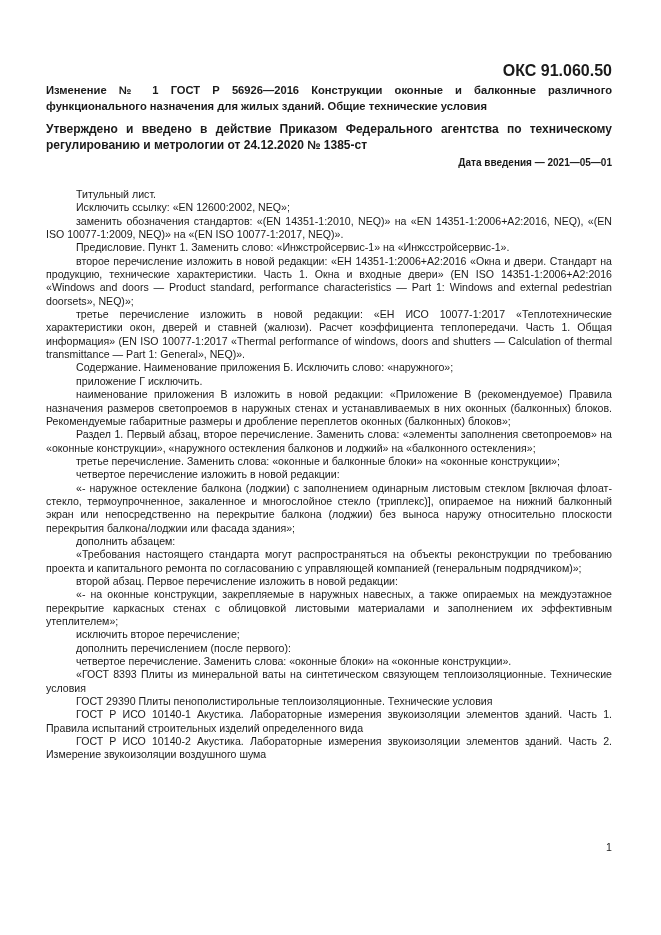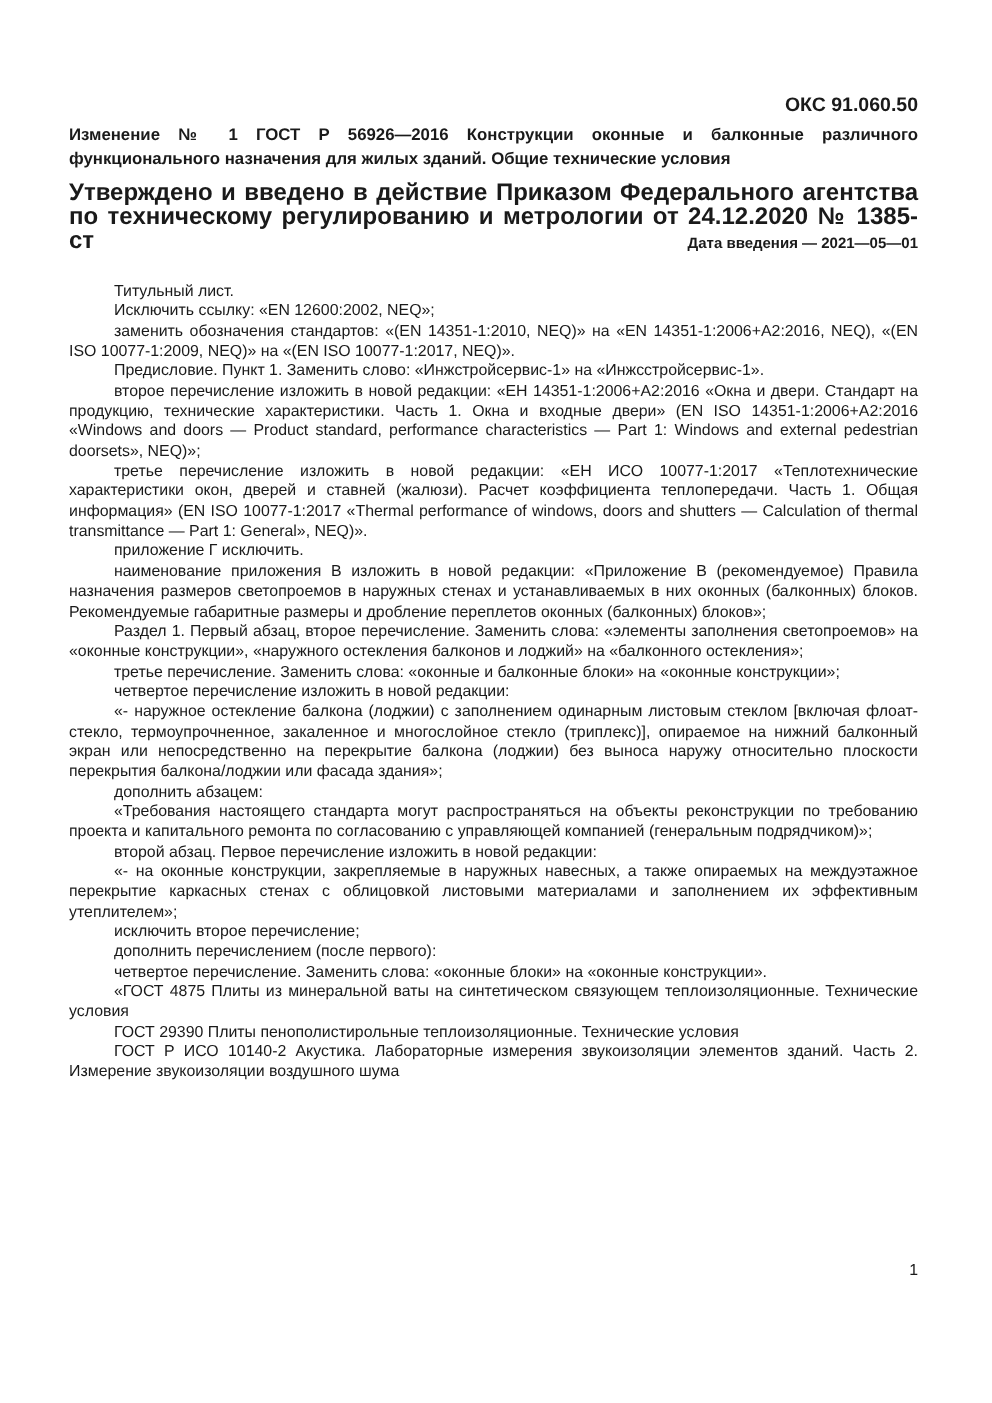--- a/index.html
+++ b/index.html
@@ -4,30 +4,30 @@
 <style>
   html, body { margin: 0; padding: 0; background: #ffffff; }
   body { width: 661px; height: 935px; position: relative; overflow: hidden; }
   .page {
     position: absolute; left: 46px; top: 0; width: 566px;
     font-family: "Liberation Sans", sans-serif;
     color: #1a1a1a;
   }
   .oks {
     position: absolute; top: 62px; right: 0;
-    font-weight: bold; font-size: 13px; letter-spacing: 0;
+    font-weight: bold; font-size: 16px; letter-spacing: 0;
   }
   .title {
     position: absolute; top: 82px; left: 0; width: 566px;
     font-weight: bold; font-size: 11.2px; line-height: 16px;
     text-align: justify; text-align-last: left;
   }
   .approved {
     position: absolute; top: 121px; left: 0; width: 566px;
-    font-weight: bold; font-size: 16px; line-height: 16px;
+    font-weight: bold; font-size: 12px; line-height: 16px;
     text-align: justify; text-align-last: left;
   }
   .date {
     position: absolute; top: 157px; right: 0;
     font-weight: bold; font-size: 10px;
   }
   .body {
     position: absolute; top: 188px; left: 0; width: 566px;
     font-size: 10.6px; line-height: 13.35px;
   }
@@ -49,32 +49,34 @@
   <div class="approved">Утверждено и введено в действие Приказом Федерального агентства по техническому регулированию и метрологии от 24.12.2020 № 1385-ст</div>
   <div class="date">Дата введения — 2021—05—01</div>
 
   <div class="body">
     <p class="last-left">Титульный лист.</p>
     <p class="last-left">Исключить ссылку: «EN 12600:2002, NEQ»;</p>
     <p class="last-left">заменить обозначения стандартов: «(EN 14351-1:2010, NEQ)» на «EN 14351-1:2006+A2:2016, NEQ), «(EN ISO 10077-1:2009, NEQ)» на «(EN ISO 10077-1:2017, NEQ)».</p>
     <p class="last-left">Предисловие. Пункт 1. Заменить слово: «Инжстройсервис-1» на «Инжсстройсервис-1».</p>
     <p class="last-left">второе перечисление изложить в новой редакции: «ЕН 14351-1:2006+A2:2016 «Окна и двери. Стандарт на продукцию, технические характеристики. Часть 1. Окна и входные двери» (EN ISO 14351-1:2006+A2:2016 «Windows and doors — Product standard, performance characteristics — Part 1: Windows and external pedestrian doorsets», NEQ)»;</p>
     <p class="last-left">третье перечисление изложить в новой редакции: «ЕН ИСО 10077-1:2017 «Теплотехнические характеристики окон, дверей и ставней (жалюзи). Расчет коэффициента теплопередачи. Часть 1. Общая информация» (EN ISO 10077-1:2017 «Thermal performance of windows, doors and shutters — Calculation of thermal transmittance — Part 1: General», NEQ)».</p>
+    <p class="last-left">Содержание. Наименование приложения Б. Исключить слово: «наружного»;</p>
     <p class="last-left">приложение Г исключить.</p>
     <p class="last-left">наименование приложения В изложить в новой редакции: «Приложение В (рекомендуемое) Правила назначения размеров светопроемов в наружных стенах и устанавливаемых в них оконных (балконных) блоков. Рекомендуемые габаритные размеры и дробление переплетов оконных (балконных) блоков»;</p>
     <p class="last-left">Раздел 1. Первый абзац, второе перечисление. Заменить слова: «элементы заполнения светопроемов» на «оконные конструкции», «наружного остекления балконов и лоджий» на «балконного остекления»;</p>
     <p class="last-left">третье перечисление. Заменить слова: «оконные и балконные блоки» на «оконные конструкции»;</p>
     <p class="last-left">четвертое перечисление изложить в новой редакции:</p>
     <p class="last-left">«- наружное остекление балкона (лоджии) с заполнением одинарным листовым стеклом [включая флоат-стекло, термоупрочненное, закаленное и многослойное стекло (триплекс)], опираемое на нижний балконный экран или непосредственно на перекрытие балкона (лоджии) без выноса наружу относительно плоскости перекрытия балкона/лоджии или фасада здания»;</p>
     <p class="last-left">дополнить абзацем:</p>
     <p class="last-left">«Требования настоящего стандарта могут распространяться на объекты реконструкции по требованию проекта и капитального ремонта по согласованию с управляющей компанией (генеральным подрядчиком)»;</p>
     <p class="last-left">второй абзац. Первое перечисление изложить в новой редакции:</p>
     <p class="last-left">«- на оконные конструкции, закрепляемые в наружных навесных, а также опираемых на междуэтажное перекрытие каркасных стенах с облицовкой листовыми материалами и заполнением их эффективным утеплителем»;</p>
     <p class="last-left">исключить второе перечисление;</p>
     <p class="last-left">дополнить перечислением (после первого):</p>
     <p class="last-left">четвертое перечисление. Заменить слова: «оконные блоки» на «оконные конструкции».</p>
-    <p class="last-left">«ГОСТ 4875 Плиты из минеральной ваты на синтетическом связующем теплоизоляционные. Технические условия</p>
+    <p class="last-left">«ГОСТ 8393 Плиты из минеральной ваты на синтетическом связующем теплоизоляционные. Технические условия</p>
     <p class="last-left">ГОСТ 29390 Плиты пенополистирольные теплоизоляционные. Технические условия</p>
+    <p class="last-left">ГОСТ Р ИСО 10140-1 Акустика. Лабораторные измерения звукоизоляции элементов зданий. Часть 1. Правила испытаний строительных изделий определенного вида</p>
     <p class="last-left">ГОСТ Р ИСО 10140-2 Акустика. Лабораторные измерения звукоизоляции элементов зданий. Часть 2. Измерение звукоизоляции воздушного шума</p>
   </div>
 
   <div class="pagenum">1</div>
 </div>
 
 </body></html>

